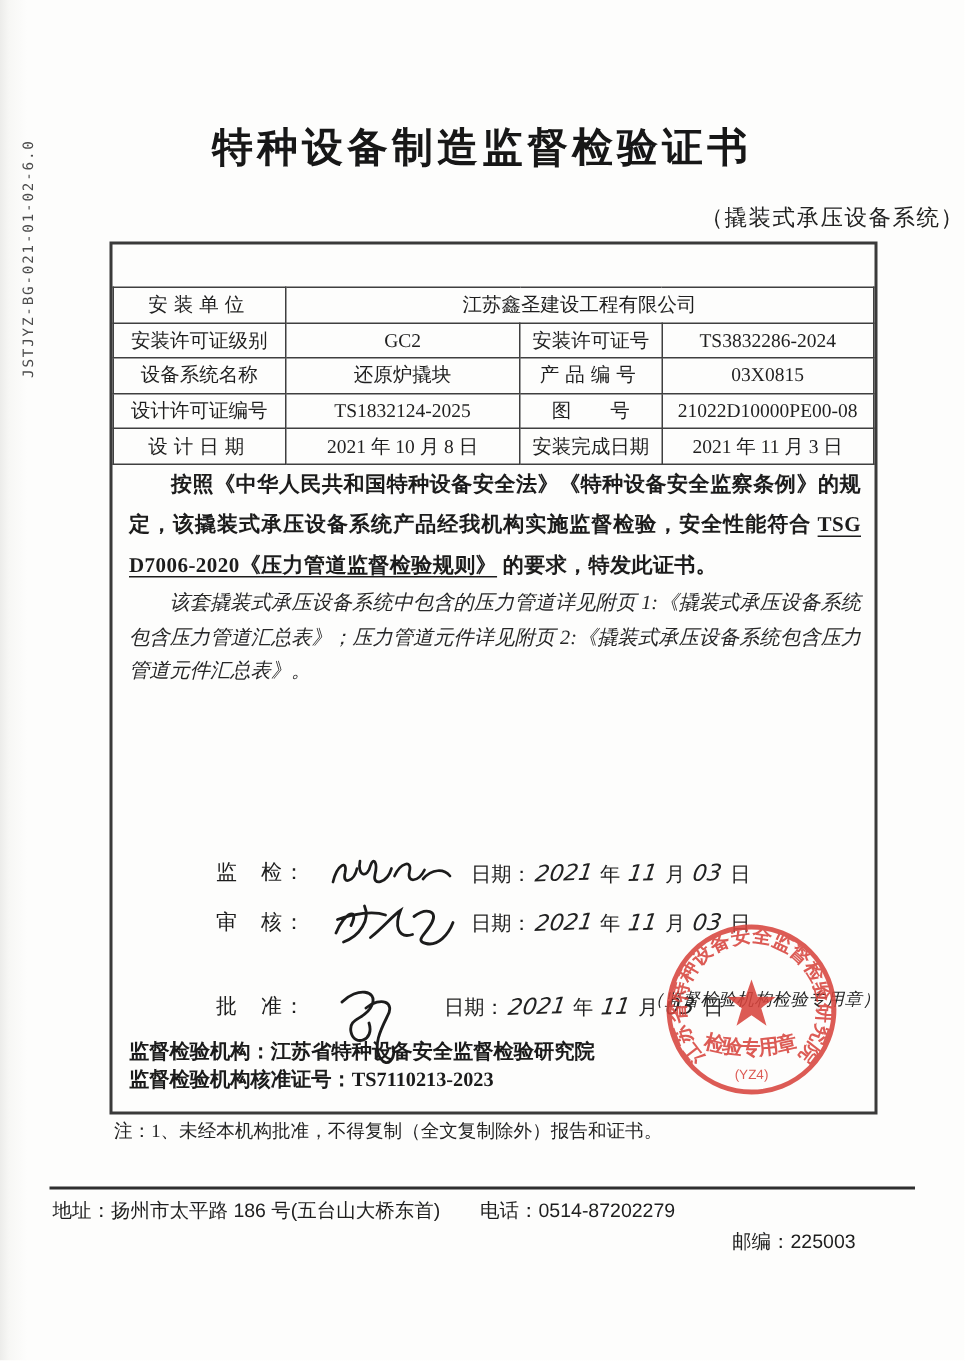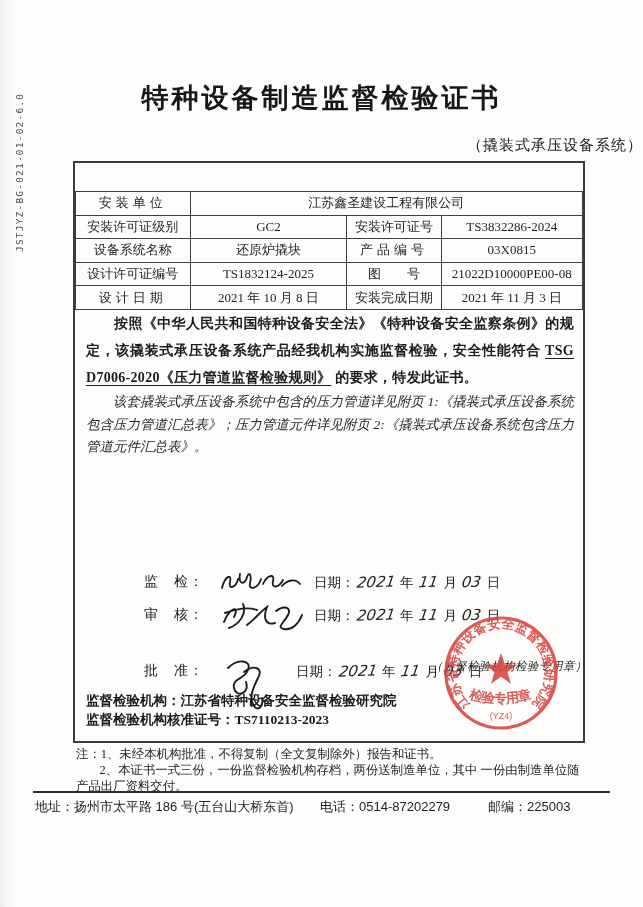--- a/index.html
+++ b/index.html
@@ -113,21 +113,21 @@
   .rule {
     position:absolute; left:33px; top:791px; width:577px;
     border-top:2px solid #2f2f2f; height:0;
   }
   .footer {
     position:absolute; top:798px; left:0; width:100%;
     font-family:"Liberation Sans", sans-serif; font-size:13px; color:#1e1e1e;
   }
   .footer .f-addr { position:absolute; left:35px; white-space:nowrap; }
   .footer .f-phone { position:absolute; left:320px; white-space:nowrap; }
-  .footer .f-zip { position:absolute; left:488px; white-space:nowrap; }
+  .footer .f-zip { position:absolute; left:488px; white-space:nowrap;margin-top:21px; }
 </style>
 </head>
 <body>
 
 <div class="page">
 
   <div class="doc-code">JSTJYZ-BG-021-01-02-6.0</div>
 
 
   <div class="title">特种设备制造监督检验证书</div>
@@ -220,21 +220,20 @@
 
     <div class="org">
       <div><span>监督检验机构：</span><span>江苏省特种设备安全监督检验研究院</span></div>
       <div><span>监督检验机构核准证号：</span><span>TS7110213-2023</span></div>
     </div>
 
   </div>
 
   <div class="notes">
     <div><span>注：</span><span>1、未经本机构批准，不得复制（全文复制除外）报告和证书。</span></div>
-    <div class="item2">2、本证书一式三份，一份监督检验机构存档，两份送制造单位，其中 一份由制造单位随产品出厂资料交付。</div>
   </div>
 
   <div class="rule"></div>
 
   <div class="footer">
     <span class="f-addr"><span>地址：</span><span>扬州市太平路 186 号(五台山大桥东首)</span></span>
     <span class="f-phone"><span>电话：</span><span>0514-87202279</span></span>
     <span class="f-zip"><span>邮编：</span><span>225003</span></span>
   </div>
 

